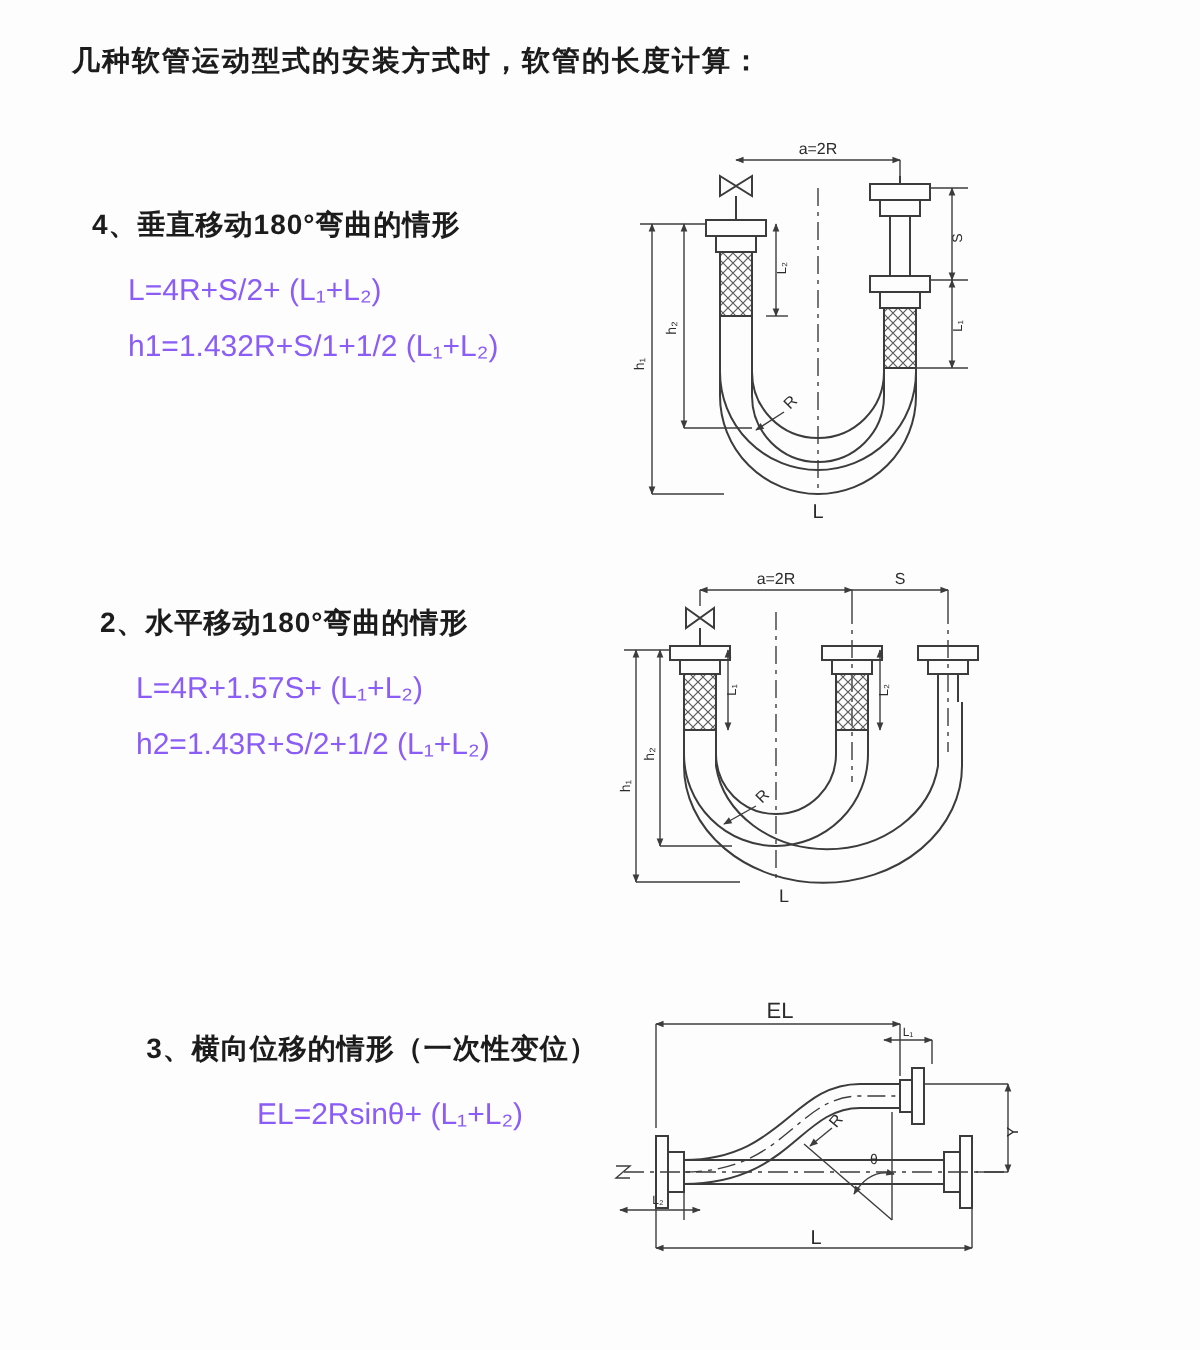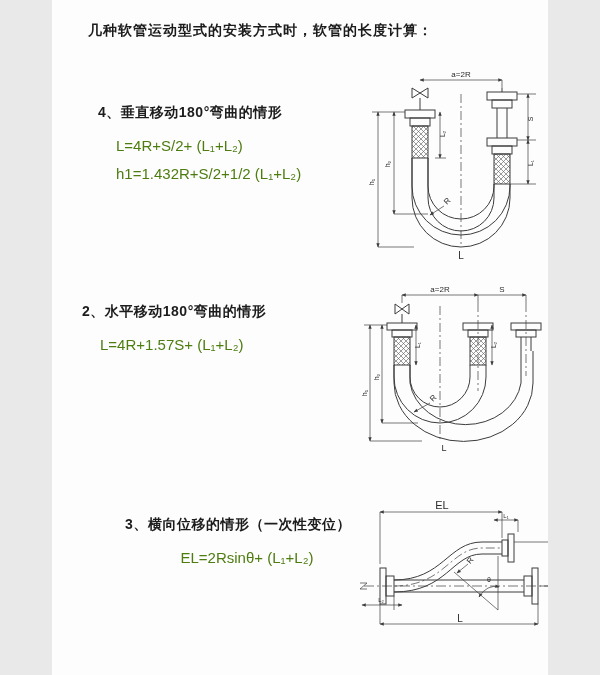--- a/index.html
+++ b/index.html
@@ -1,58 +1,59 @@
 <!DOCTYPE html>
 <html><head>
 <meta charset="utf-8">
 <style>
   html,body{margin:0;padding:0;background:#e9e9e9;}
   .page{
-    position:relative;width:496px;height:675px;margin:0 auto;
+    position:relative;width:600px;height:675px;margin:0 auto;
     background:#fdfdfd;overflow:hidden;
     font-family:"Liberation Sans","DejaVu Sans",sans-serif;
     color:#1c1c1c;
   }
   .title{
     position:absolute;left:36px;top:22px;
     font-size:14px;font-weight:600;letter-spacing:1px;
   }
   .section{position:absolute;width:280px;}
   .sec1{left:46px;top:102px;}
-  .sec2{left:30px;top:301px;}
+  .sec2{left:50px;top:301px;}
   .sec3{left:46px;top:514px;text-align:center;}
   .sec-heading{
     font-size:14px;font-weight:600;letter-spacing:0.5px;
     line-height:20px;margin-bottom:14px;
   }
   .formula{
     margin-left:18px;font-size:15px;line-height:20px;
-    margin-bottom:8px;color:#4d7c0f;white-space:nowrap;
+    margin-bottom:8px;color:#8b5cf6;white-space:nowrap;
   }
   svg.diag{position:absolute;}
   .d1{left:304px;top:64px;}
   .d2{left:304px;top:281px;}
   .d3{left:298px;top:498px;}
 </style>
 </head>
 <body>
 
 <div class="page">
 
   <div class="title">几种软管运动型式的安装方式时，软管的长度计算：</div>
 
   <div class="section sec1">
     <div class="sec-heading">4、垂直移动180°弯曲的情形</div>
     <div class="formula">L=4R+S/2+ (L₁+L₂)</div>
-    <div class="formula">h1=1.432R+S/2+1/2 (L₁+L₂)</div>
+    <div class="formula">h1=1.432R+S/1+1/2 (L₁+L₂)</div>
   </div>
 
   <div class="section sec2">
     <div class="sec-heading">2、水平移动180°弯曲的情形</div>
     <div class="formula">L=4R+1.57S+ (L₁+L₂)</div>
+    <div class="formula">h2=1.43R+S/2+1/2 (L₁+L₂)</div>
   </div>
 
   <div class="section sec3">
     <div class="sec-heading">3、横向位移的情形（一次性变位）</div>
     <div class="formula">EL=2Rsinθ+ (L₁+L₂)</div>
   </div>
 
   <svg class="diag d1" width="292" height="198" viewBox="0 0 292 198">
     <defs>
       <pattern id="braid1" width="5" height="5" patternUnits="userSpaceOnUse">

